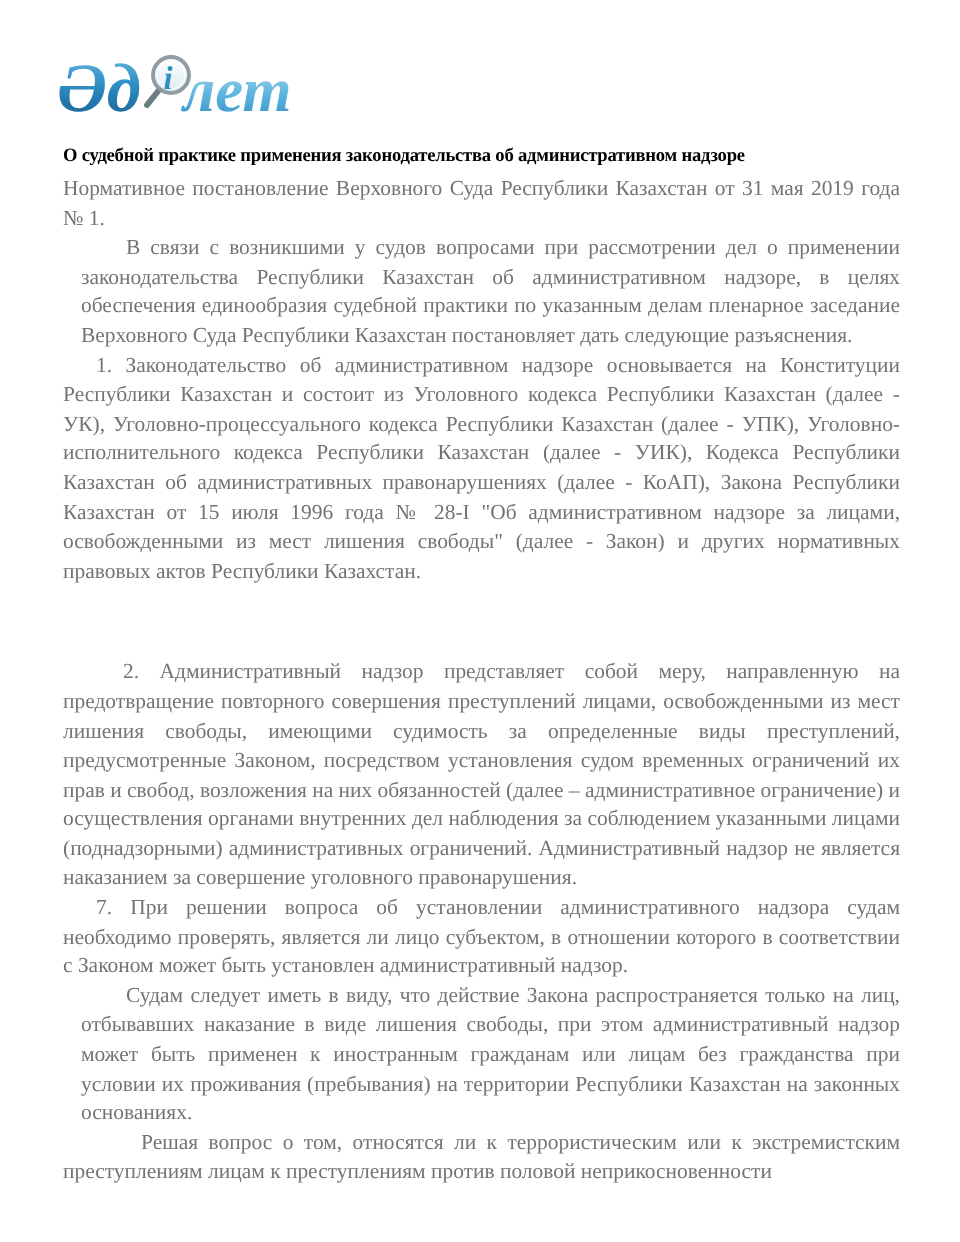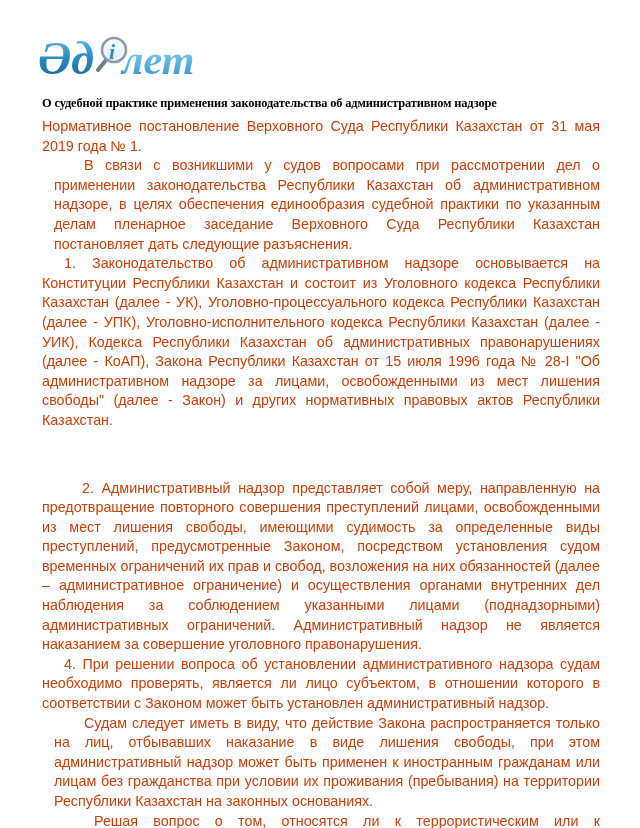--- a/index.html
+++ b/index.html
@@ -56,27 +56,27 @@
   }
 
   
   .doc-body {
     position: absolute;
     left: 42px;
     top: 117px;
     width: 558px;
   }
   .para {
-    font-family: Liberation Sans, sans-serif;
+    font-family: Liberation Serif, serif;
     font-size: 14.3px;
     line-height: 19.6px;
     text-align: justify;
     text-justify: inter-word;
     margin: 0 0 0 0;
-    color: #c2410c;
+    color: #737373;
     hyphens: none;
   }
   .para.indent-none   { text-indent: 0; }
   .para.indent-small  { text-indent: 22px; }
   .para.indent-med    { text-indent: 30px; margin-left: 12px; }
   .para.indent-large  { text-indent: 40px; margin-top: 48px; }
   .para.indent-xl     { text-indent: 52px; }
 </style>
 </head>
 <body>
@@ -121,21 +121,21 @@
   <div class="doc-body">
 
     <p class="para indent-none">Нормативное постановление Верховного Суда Республики Казахстан от 31 мая 2019 года № 1.</p>
 
     <p class="para indent-med">В связи с возникшими у судов вопросами при рассмотрении дел о применении законодательства Республики Казахстан об административном надзоре, в целях обеспечения единообразия судебной практики по указанным делам пленарное заседание Верховного Суда Республики Казахстан постановляет дать следующие разъяснения.</p>
 
     <p class="para indent-small">1. Законодательство об административном надзоре основывается на Конституции Республики Казахстан и состоит из Уголовного кодекса Республики Казахстан (далее - УК), Уголовно-процессуального кодекса Республики Казахстан (далее - УПК), Уголовно-исполнительного кодекса Республики Казахстан (далее - УИК), Кодекса Республики Казахстан об административных правонарушениях (далее - КоАП), Закона Республики Казахстан от 15 июля 1996 года № 28-I "Об административном надзоре за лицами, освобожденными из мест лишения свободы" (далее - Закон) и других нормативных правовых актов Республики Казахстан.</p>
 
     <p class="para indent-large">2. Административный надзор представляет собой меру, направленную на предотвращение повторного совершения преступлений лицами, освобожденными из мест лишения свободы, имеющими судимость за определенные виды преступлений, предусмотренные Законом, посредством установления судом временных ограничений их прав и свобод, возложения на них обязанностей (далее – административное ограничение) и осуществления органами внутренних дел наблюдения за соблюдением указанными лицами (поднадзорными) административных ограничений. Административный надзор не является наказанием за совершение уголовного правонарушения.</p>
 
-    <p class="para indent-small">4. При решении вопроса об установлении административного надзора судам необходимо проверять, является ли лицо субъектом, в отношении которого в соответствии с Законом может быть установлен административный надзор.</p>
+    <p class="para indent-small">7. При решении вопроса об установлении административного надзора судам необходимо проверять, является ли лицо субъектом, в отношении которого в соответствии с Законом может быть установлен административный надзор.</p>
 
     <p class="para indent-med">Судам следует иметь в виду, что действие Закона распространяется только на лиц, отбывавших наказание в виде лишения свободы, при этом административный надзор может быть применен к иностранным гражданам или лицам без гражданства при условии их проживания (пребывания) на территории Республики Казахстан на законных основаниях.</p>
 
-    <p class="para indent-xl">Решая вопрос о том, относятся ли к террористическим или к экстремистским преступлениям либо к преступлениям против половой неприкосновенности</p>
+    <p class="para indent-xl">Решая вопрос о том, относятся ли к террористическим или к экстремистским преступлениям лицам к преступлениям против половой неприкосновенности</p>
 
   </div>
 
 </div>
 
 </body></html>

